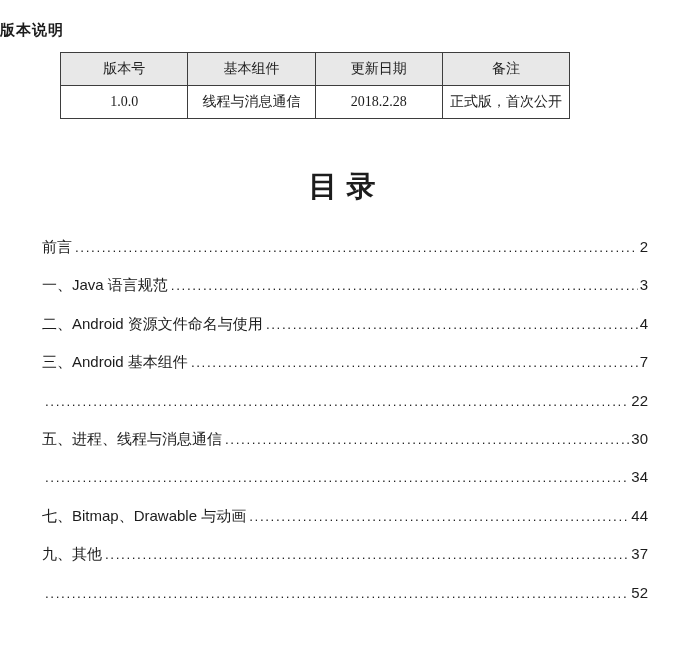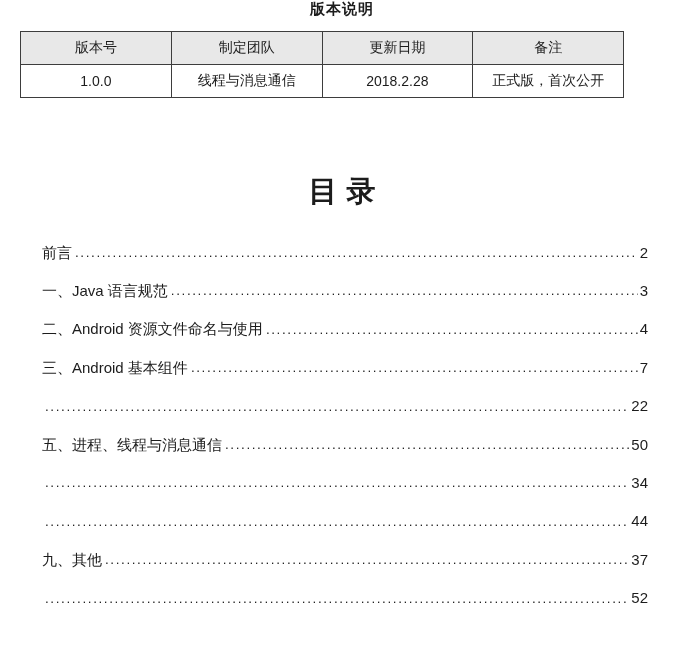--- a/index.html
+++ b/index.html
@@ -11,61 +11,63 @@
     font-family: "Liberation Sans", "DejaVu Sans", sans-serif;
     color: #1c1c1c;
   }
   .doc {
     width: 684px;
     height: 650px;
     position: relative;
   }
   
   .version-title {
+    padding-top: 21px;
     font-size: 15px;
     line-height: 18px;
     font-weight: 700;
-    text-align: center;
+    text-align: left;
     letter-spacing: 1px;
   }
   .version-table {
-    margin: 13px 0 0 20px;
-    width: 604px;
+    margin: 13px 0 0 60px;
+    width: 510px;
     border-collapse: collapse;
     table-layout: fixed;
+    font-family: Liberation Serif, serif;
   }
   .version-table th,
   .version-table td {
     border: 1.5px solid #3d3d3d;
     height: 33px;
     text-align: center;
     vertical-align: middle;
     font-size: 14px;
     font-weight: 400;
     padding: 0 4px;
   }
   .version-table th {
     background: #e8e8e8;
   }
   
   .toc-title {
-    margin-top: 73px;
+    margin-top: 47px;
     font-size: 29px;
     line-height: 40px;
     font-weight: 800;
     text-align: center;
     letter-spacing: 9px;
     padding-left: 9px;
   }
   .toc {
     margin: 22px 36px 0 42px;
   }
   .toc-row {
     display: flex;
-    align-items: center;
+    align-items: flex-start;
     line-height: 37.4px;
     font-size: 15px;
     cursor: pointer;
   }
   .toc-label {
     white-space: nowrap;
     flex-shrink: 0;
   }
   .toc-dots {
     flex: 1 1 auto;
@@ -88,21 +90,21 @@
 <body>
 
 <div class="doc">
 
   <h3 class="version-title">版本说明</h3>
 
   <table class="version-table">
     <thead>
       <tr>
         <th>版本号</th>
-        <th>制定团队</th>
+        <th>基本组件</th>
         <th>更新日期</th>
         <th>备注</th>
       </tr>
     </thead>
     <tbody>
       <tr>
         <td>1.0.0</td>
         <td>线程与消息通信</td>
         <td>2018.2.28</td>
         <td>正式版，首次公开</td>
@@ -139,29 +141,30 @@
     </div>
 
     <div class="toc-row">
       <span class="toc-dots"></span>
       <span class="toc-page">22</span>
     </div>
 
     <div class="toc-row">
       <span class="toc-label">五、进程、线程与消息通信</span>
       <span class="toc-dots"></span>
-      <span class="toc-page">50</span>
+      <span class="toc-page">30</span>
     </div>
 
     <div class="toc-row">
       <span class="toc-dots"></span>
       <span class="toc-page">34</span>
     </div>
 
     <div class="toc-row">
+      <span class="toc-label">七、Bitmap、Drawable 与动画</span>
       <span class="toc-dots"></span>
       <span class="toc-page">44</span>
     </div>
 
 
     <div class="toc-row">
       <span class="toc-label">九、其他</span>
       <span class="toc-dots"></span>
       <span class="toc-page">37</span>
     </div>

